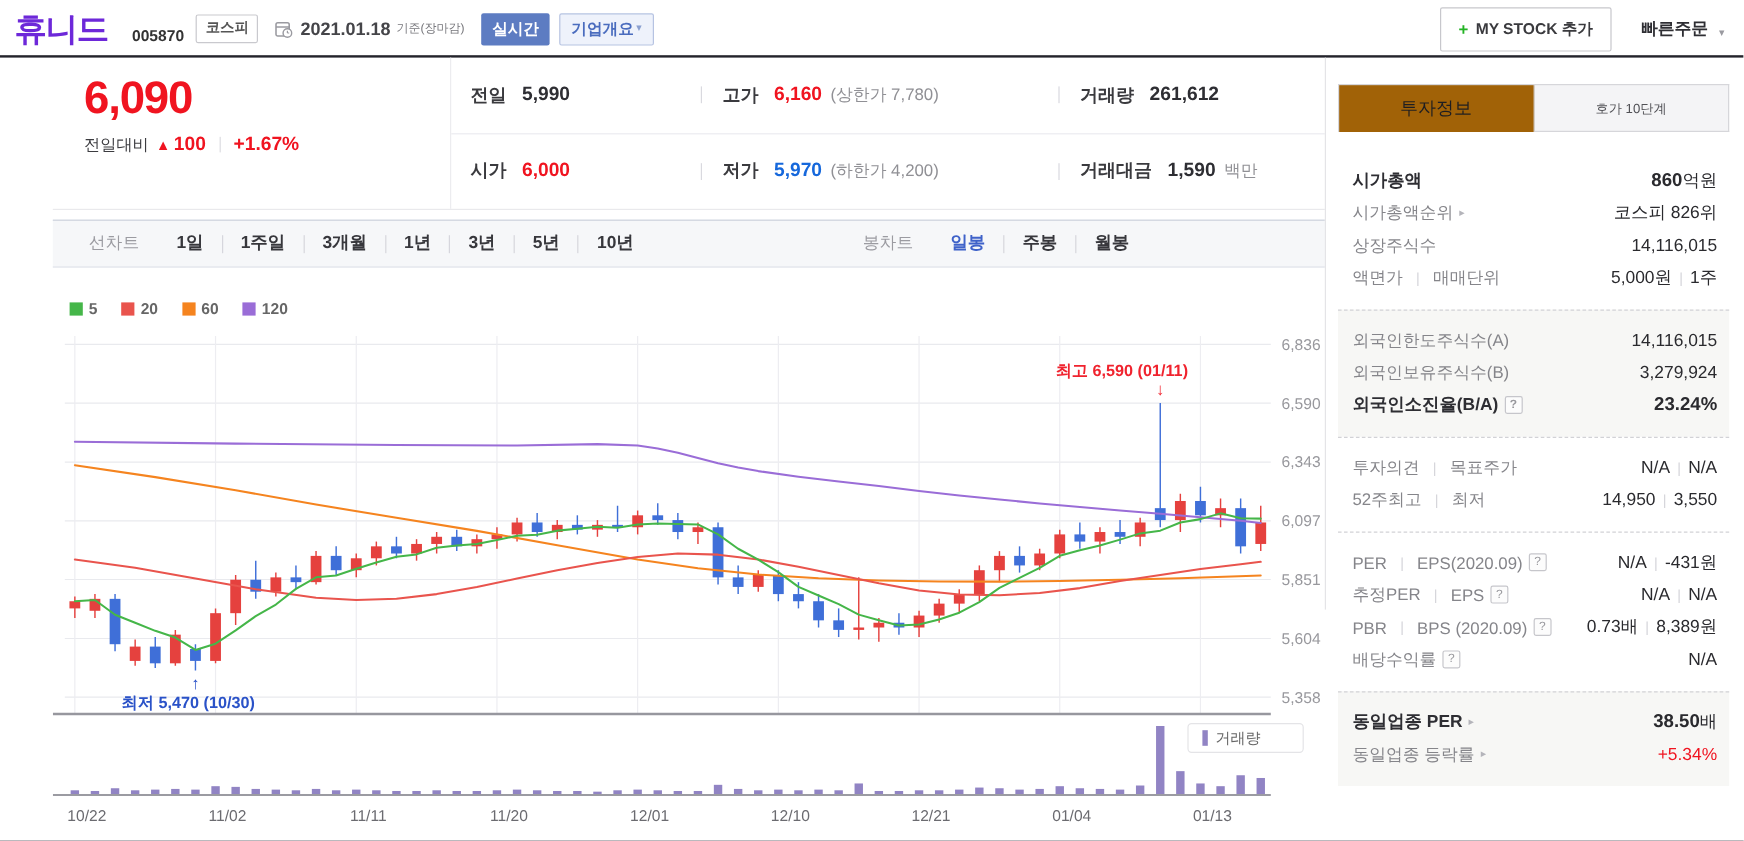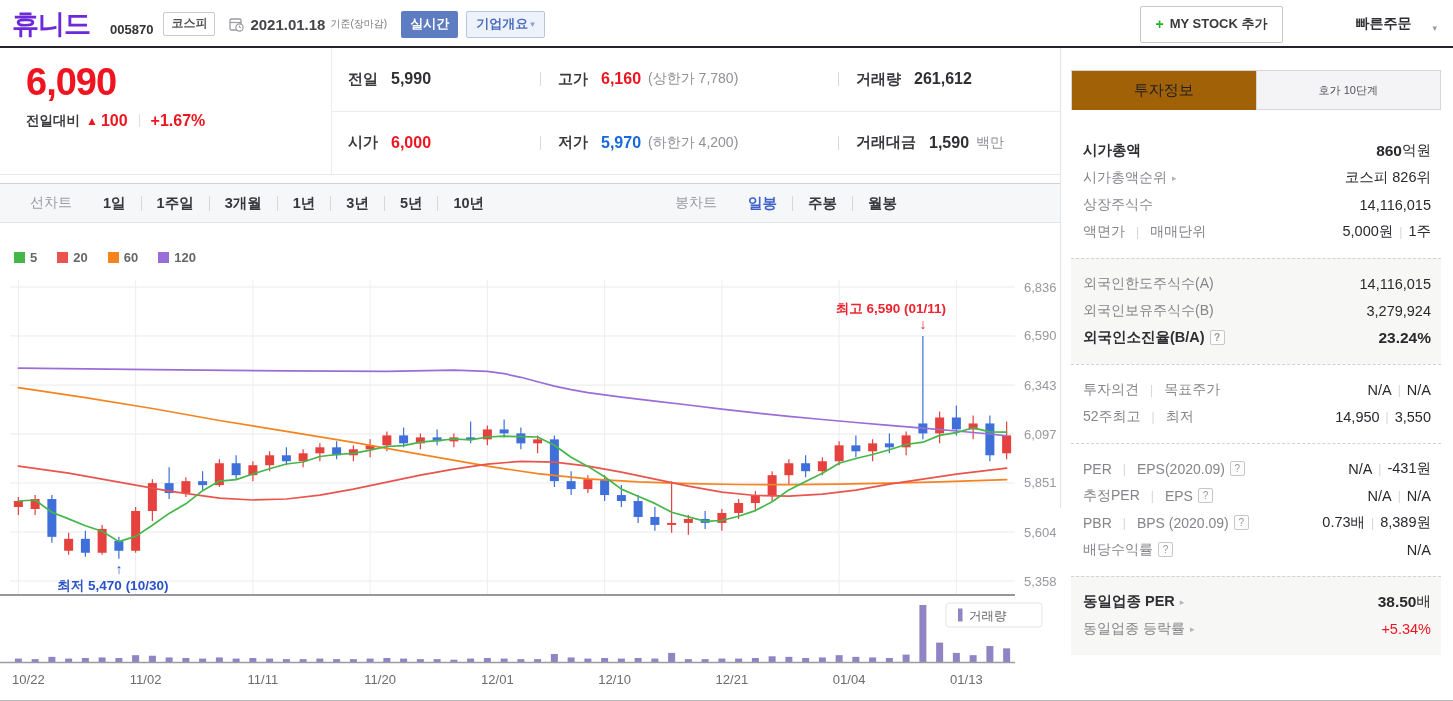--- a/index.html
+++ b/index.html
@@ -14,33 +14,33 @@
   .badge { font-size:12px; border:1px solid #c9c9ce; padding:2px 7px 3px; color:#555; font-weight:700; border-radius:2px; margin-right:14px; background:#fff; }
   .cal { margin-right:6px; display:inline-flex; }
   .date { font-size:15px; font-weight:700; color:#454549; margin-right:5px; }
   .dsuffix { font-size:10px; color:#77777c; margin-right:14px; }
   .chip-rt { background:#5d7cc2; color:#fff; font-size:13px; font-weight:700; padding:4px 9px 5px; border-radius:2px; margin-right:8px; }
   .chip-ov { background:#eef2fb; border:1px solid #b6c3e2; color:#4a6cbe; font-size:13px; font-weight:700; padding:3px 9px 4px; border-radius:2px; display:inline-flex; align-items:center; gap:2px; cursor:pointer; }
   .chip-ov .crt { font-size:9px; color:#8ba0d0; }
   .h-right { margin-left:auto; display:flex; align-items:center; gap:24px; }
   .btn-my { border:1px solid #c7c7cc; background:#fff; font-family:inherit; font-size:13px; font-weight:700; padding:8px 15px 9px; border-radius:2px; display:flex; align-items:center; gap:6px; color:#3a3a3e; cursor:pointer; }
   .btn-my .plus { color:#23b324; font-size:14px; }
-  .quick { font-size:14px; font-weight:700; color:#2e2e33; display:flex; align-items:flex-end; gap:21px; cursor:pointer;margin-left:48px; }
+  .quick { font-size:14px; font-weight:700; color:#2e2e33; display:flex; align-items:flex-end; gap:9px; cursor:pointer; }
   .quick .crt { color:#9a9aa0; font-size:9px; }
 
   
-  .pbody { display:flex; height:460px; }
+  .pbody { display:flex; height:460px;margin-left:44px; }
   .main { width:1060px; flex:0 0 1060px; }
 
   
   .price-box { display:flex; height:127px; border-bottom:1px solid #e9e9ec; }
   .price-left { width:332px; padding:14px 0 0 26px; border-right:1px solid #ececef; }
   .big-price { font-size:38px; font-weight:700; color:#f01420; letter-spacing:-1px; line-height:1.1; }
   .chg { margin-top:8px; display:flex; align-items:center; }
-  .chg .lbl { font-weight:700; color:#3c3c40; margin-right:6px; font-size:13.5px; }
+  .chg .lbl { font-weight:400; color:#3c3c40; margin-right:6px; font-size:13.5px; }
   .chg .tri { color:#f01420; font-size:12px; margin-right:3px; }
   .chg .val, .chg .pct { color:#f01420; font-weight:700; font-size:16px; }
   .chg .vsep { width:1px; height:13px; background:#dddde2; margin:0 11px; }
   .price-right { flex:1; display:flex; flex-direction:column; }
   .prow { flex:1; display:flex; align-items:center; padding-left:16px; }
   .prow + .prow { border-top:1px solid #ececf0; }
   .pcell { display:flex; align-items:center; }
   .pcell.c1 { width:192px; } .pcell.c2 { width:298px; } .pcell.c3 { flex:1; }
   .pcell + .pcell::before { content:""; width:1px; height:14px; background:#d9d9df; margin-right:17px; }
   .plabel { font-size:15px; font-weight:700; color:#3a3a3e; margin-right:13px; }

